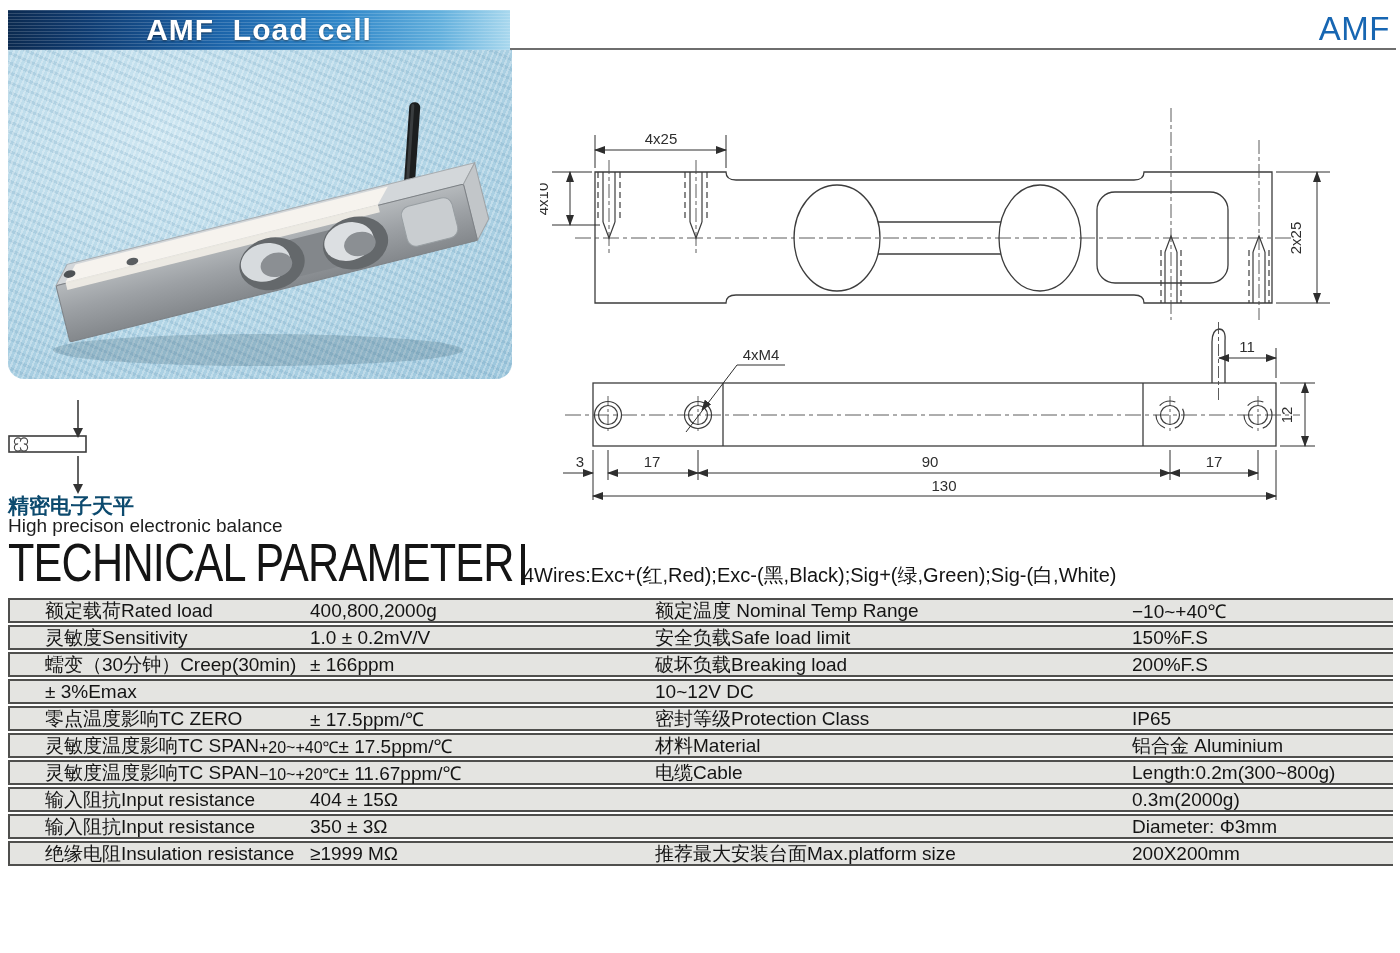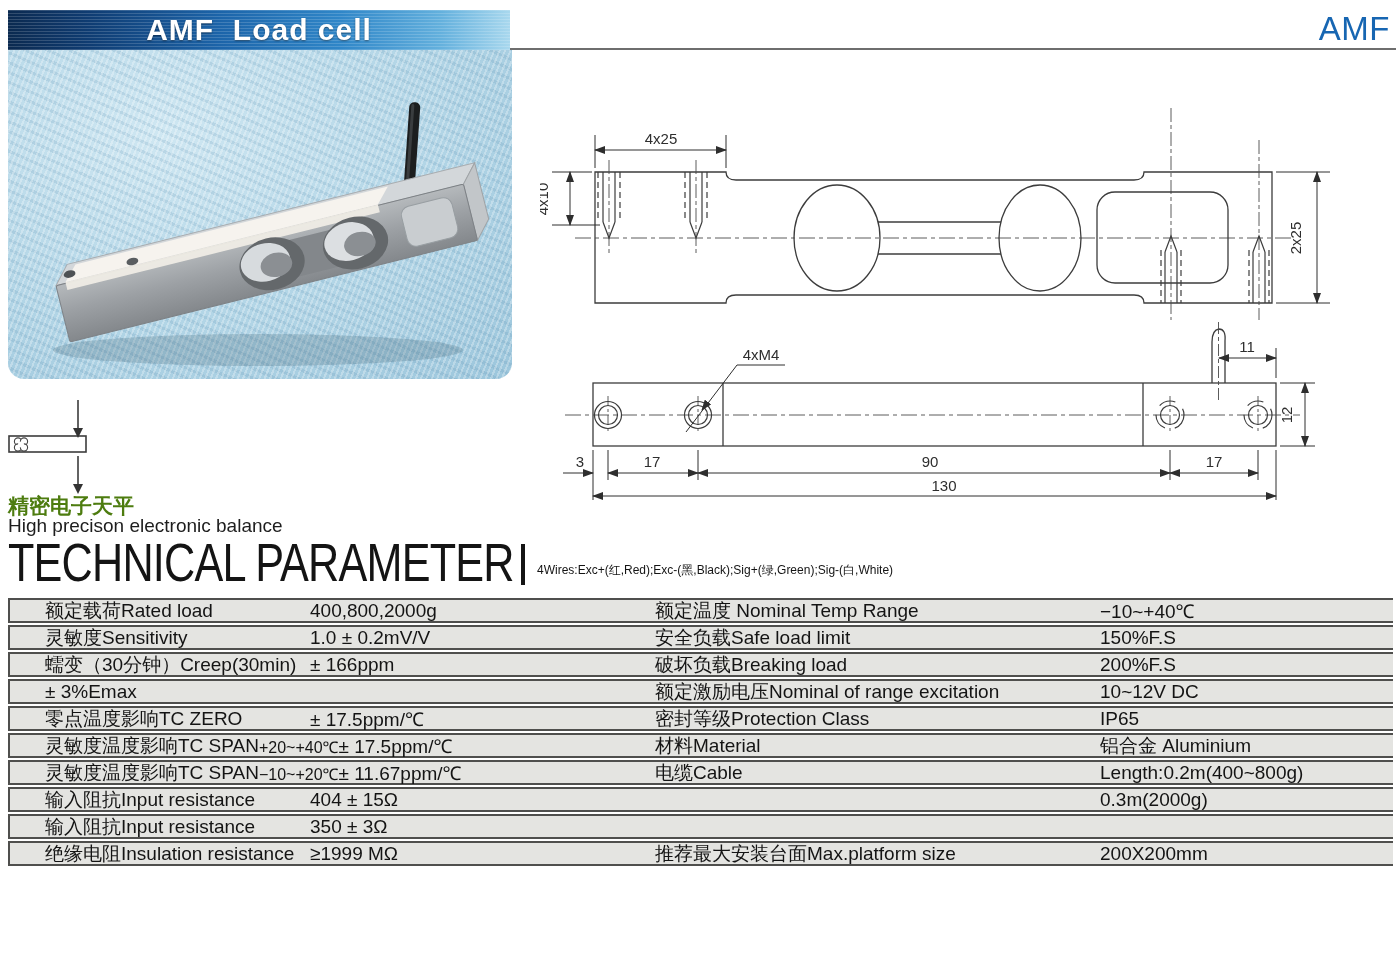--- a/index.html
+++ b/index.html
@@ -24,47 +24,47 @@
     border-radius:0 0 16px 16px; overflow:hidden;
     background:
       repeating-linear-gradient(112deg, rgba(255,255,255,.28) 0 2px, rgba(0,0,0,0) 2px 5px),
       repeating-linear-gradient(24deg, rgba(96,146,178,.18) 0 3px, rgba(0,0,0,0) 3px 9px),
       radial-gradient(ellipse at 30% 25%, #cfe7f2 0%, #b2d5e6 55%, #9cc6dc 100%);
   }
   .photo svg { display:block; }
 
   
   .mount { position:absolute; left:8px; top:398px; }
-  .caption-zh { position:absolute; left:8px; top:492px; font-size:21px; font-weight:bold; color:#4d7c0f; }
+  .caption-zh { position:absolute; left:8px; top:492px; font-size:21px; font-weight:bold; color:#0c4a6e; }
   .caption-en { position:absolute; left:8px; top:515px; font-size:19px; color:#1d1d1d; }
 
   
   .sec-title {
     position:absolute; left:8px; top:537px; font-size:54px; line-height:50px;
     font-weight:400; color:#141414; letter-spacing:-1px;
     transform:scaleX(.8); transform-origin:left center; white-space:nowrap;
   }
   .sec-bar { position:absolute; left:521px; top:544px; width:3.5px; height:41px; background:#141414; }
-  .wires-note { position:absolute; left:537px; top:562px; font-size:12px; color:#141414; white-space:nowrap; }
+  .wires-note { position:absolute; left:523px; top:562px; font-size:20px; color:#141414; white-space:nowrap; }
 
   
   .drawings { position:absolute; left:540px; top:95px; }
   .drawings text { font-family:"Liberation Sans", sans-serif; font-size:15px; fill:#2e2e2e; }
 
   
   .spec { position:absolute; left:8px; top:598px; width:1385px; }
   .specrow {
     height:25px; background:#e4e4e1;
     border-top:2px solid #4f4f4d; border-bottom:2px solid #4f4f4d; border-left:2px solid #4f4f4d;
     margin-bottom:2px;
     display:flex; align-items:center; font-size:19px; color:#141414; white-space:nowrap;
   }
   .lcell { display:flex; align-items:center; width:632px; padding-left:35px; flex-shrink:0; }
   .l-label { min-width:265px; }
-  .rcell { display:flex; align-items:center; flex:1; padding-left:13px; }
+  .rcell { display:flex; align-items:center; flex:1; padding-left:13px;gap:32px; }
   .r-label { min-width:445px; }
   .sub { font-size:16px; vertical-align:-1px; letter-spacing:0; }
 </style>
 </head>
 <body>
 
 <div class="banner">
   <span class="banner-title">AMF  Load cell</span>
 </div>
 <div class="brand">AMF</div>
@@ -306,21 +306,20 @@
     <div class="rcell">
         <span class="r-label">破坏负载Breaking load</span>
         <span>200%F.S</span>
       </div>
   </div>
   <div class="specrow">
     <div class="lcell">
         <span>± 3%Emax</span>
       </div>
     <div class="rcell">
-        <span class="r-label">额定激励电压Nominal of range excitation</span>
         <span>10~12V DC</span>
       </div>
   </div>
   <div class="specrow">
     <div class="lcell">
         <span class="l-label"><span>零点温度影响TC ZERO</span><span class="sub"></span></span>
         <span>± 17.5ppm/℃</span>
       </div>
     <div class="rcell">
         <span class="r-label">密封等级Protection Class</span>
@@ -337,38 +336,42 @@
         <span>铝合金 Aluminium</span>
       </div>
   </div>
   <div class="specrow">
     <div class="lcell">
         <span class="l-label"><span>灵敏度温度影响TC SPAN</span><span class="sub">−10~+20℃</span></span>
         <span>± 11.67ppm/℃</span>
       </div>
     <div class="rcell">
         <span class="r-label">电缆Cable</span>
-        <span>Length:0.2m(400~800g)</span>
+        <span>Length:0.2m(300~800g)</span>
       </div>
   </div>
   <div class="specrow">
     <div class="lcell">
         <span class="l-label"><span>输入阻抗Input resistance</span><span class="sub"></span></span>
         <span>404 ± 15Ω</span>
       </div>
     <div class="rcell">
         <span class="r-label"></span>
         <span>0.3m(2000g)</span>
       </div>
   </div>
   <div class="specrow">
     <div class="lcell">
         <span class="l-label"><span>输入阻抗Input resistance</span><span class="sub"></span></span>
         <span>350 ± 3Ω</span>
       </div>
+    <div class="rcell">
+        <span class="r-label"></span>
+        <span>Diameter: Φ3mm</span>
+      </div>
   </div>
   <div class="specrow">
     <div class="lcell">
         <span class="l-label"><span>绝缘电阻Insulation resistance</span><span class="sub"></span></span>
         <span>≥1999 MΩ</span>
       </div>
     <div class="rcell">
         <span class="r-label">推荐最大安装台面Max.platform size</span>
         <span>200X200mm</span>
       </div>

